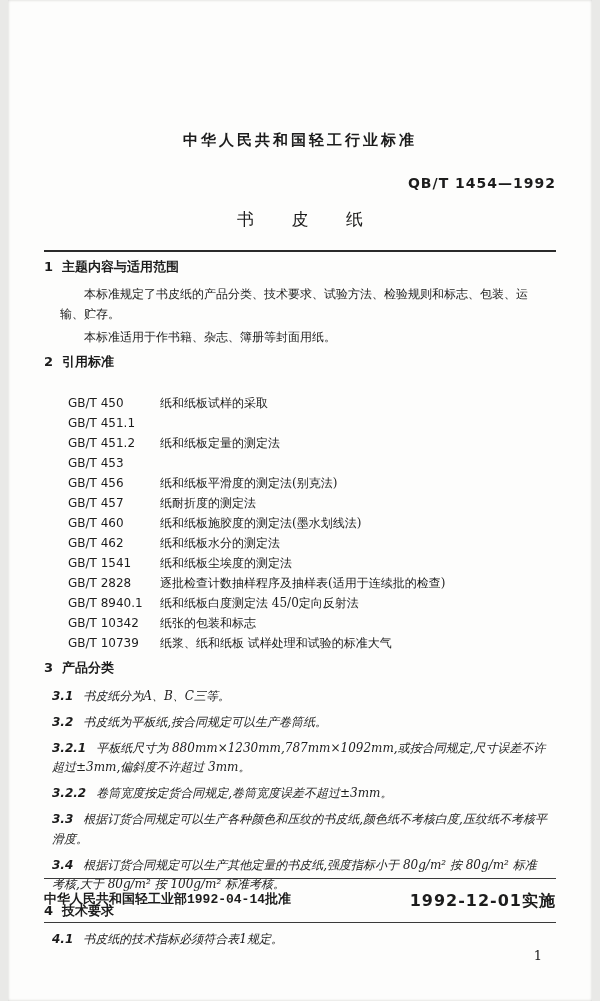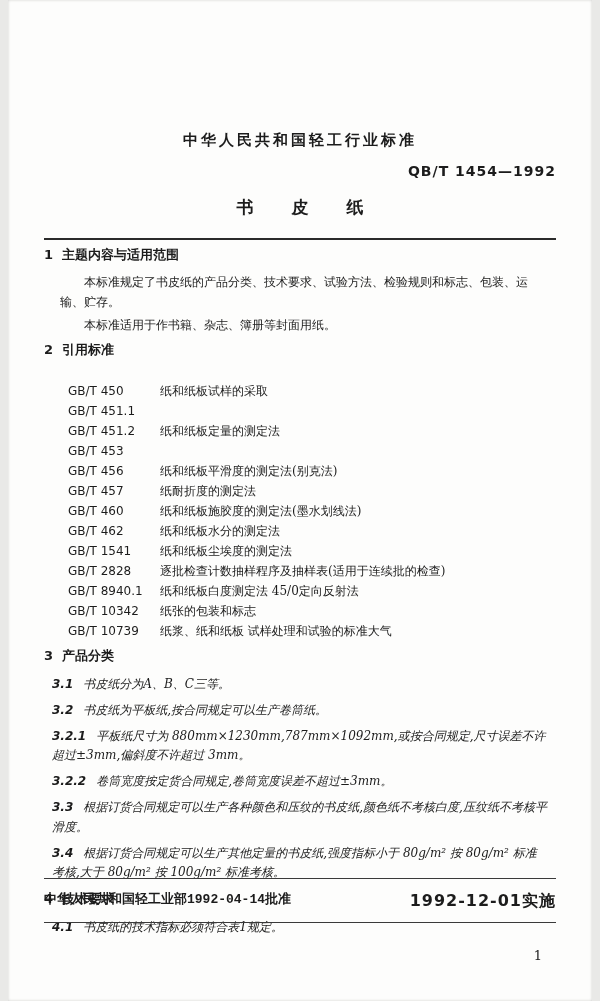--- a/index.html
+++ b/index.html
@@ -8,23 +8,23 @@
     width:584px; height:1001px; margin:0 auto; position:relative;
     background:#fdfdfc; color:#1c1c1c;
     padding:128px 36px 0;
     font-family:"DejaVu Serif","Liberation Serif",serif;
     font-size:12px; line-height:1.6;
     box-shadow: inset 0 0 3px #cfcfcd;
     overflow:hidden;
   }
   .org-line { text-align:center; font-weight:bold; font-size:15px; letter-spacing:3px;
               font-family:"DejaVu Sans","Liberation Sans",sans-serif; }
-  .std-number { text-align:right; font-weight:bold; font-size:14px; margin-top:8px;
+  .std-number { text-align:right; font-weight:bold; font-size:14px; margin-top:20px;
                 font-family:"DejaVu Sans","Liberation Sans",sans-serif; letter-spacing:1px; }
-  .doc-title { text-align:center; font-size:17px; font-weight:bold; letter-spacing:16px;
+  .doc-title { text-align:center; font-size:17px; font-weight:normal; letter-spacing:16px;
                padding-left:16px; margin-top:12px;
                font-family:"DejaVu Sans","Liberation Sans",sans-serif; }
   .title-rule { border:none; border-top:2px solid #2b2b2b; margin-top:16px; }
   .sec-heading { font-size:13px; font-weight:bold; margin:5px 0 8px; white-space:pre-wrap;
                  font-family:"DejaVu Sans","Liberation Sans",sans-serif; }
   .para { text-indent:2em; margin:4px 16px; }
   .ref-list { margin-top:20px; }
   .ref-row { display:flex; line-height:20px; padding-left:24px; }
   .ref-code { flex:none; width:92px; white-space:nowrap;
               font-family:"DejaVu Sans","Liberation Sans",sans-serif; }

